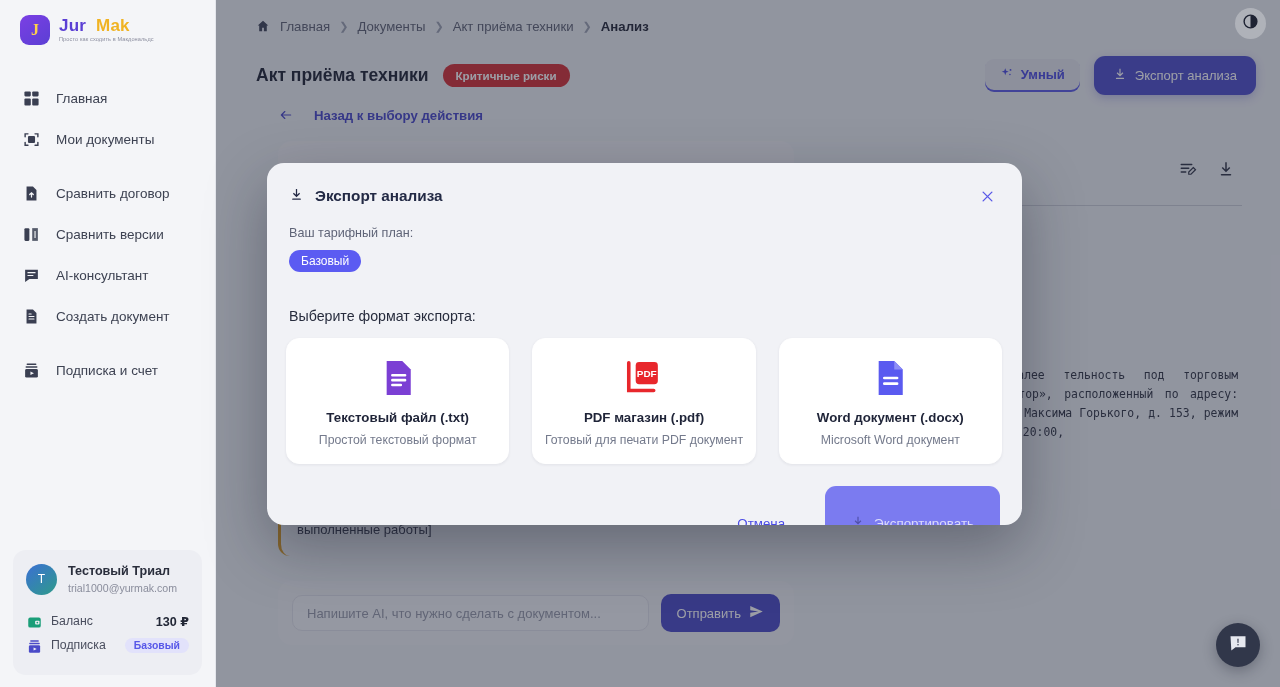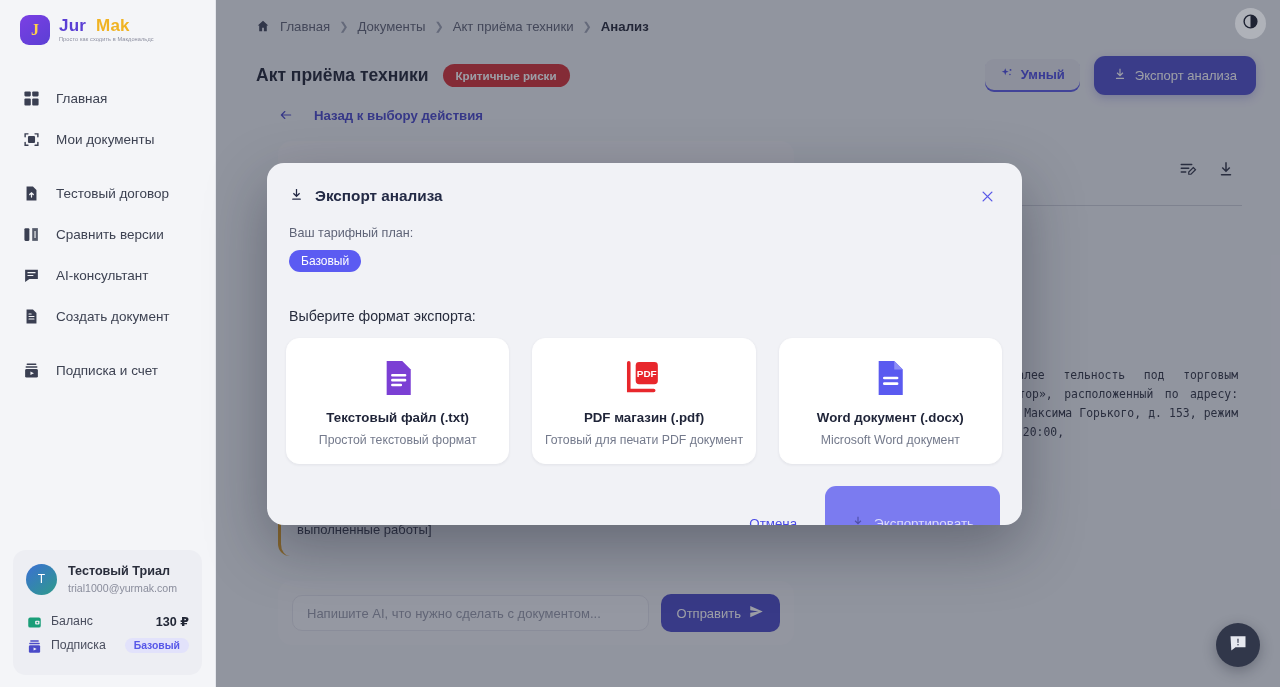--- a/index.html
+++ b/index.html
@@ -278,21 +278,21 @@
     height: 126px;
     display: flex; flex-direction: column; align-items: center; justify-content: center;
     cursor: pointer;
     box-shadow: 0 1px 3px rgba(30,35,60,.07);
     border: 1px solid #fff;
   }
   .fmt-card .fico { height: 44px; display:flex; align-items:center; justify-content:center; }
   .fmt-name { font-size: 13.3px; font-weight: 700; color: #1f2438; margin-top: 10px; }
   .fmt-d { font-size: 12.3px; color: #747a8c; margin-top: 8px; }
   .modal-foot {
-    display: flex; align-items: center; justify-content: flex-end; gap: 24px;
+    display: flex; align-items: center; justify-content: flex-end; gap: 36px;
     padding: 22px 22px 0 22px;
   }
   .cancel-btn {
     background: transparent; border: none; cursor: pointer;
     color: #4a4ae6; font-size: 13.3px; font-family: inherit; padding: 8px 4px;
   }
   .do-export-btn {
     display: flex; align-items: center; gap: 9px;
     background: #7b7bf0; color: rgba(255,255,255,.72);
     border: none; border-radius: 11px;
@@ -355,21 +355,21 @@
         <span>Мои документы</span>
       </div>
       <div class="nav-gap"></div>
       <div class="nav-item">
         <span class="ico">
           <svg width="17" height="17" viewBox="0 0 24 24" fill="#3a3f52">
               <path d="M5 2h9l5 5v15H5z"></path>
               <path d="M12 17v-6M9.5 13.5L12 11l2.5 2.5" stroke="#f4f5f8" stroke-width="1.8" fill="none" stroke-linecap="round"></path>
             </svg>
         </span>
-        <span>Тестовый договор</span>
+        <span>Сравнить договор</span>
       </div>
       <div class="nav-item">
         <span class="ico">
           <svg width="17" height="17" viewBox="0 0 24 24" fill="#3a3f52">
               <rect x="2" y="3" width="7" height="18" rx="1.5"></rect>
               <path d="M13 3h8v18h-8z" opacity=".85"></path>
               <path d="M17 7v10" stroke="#f4f5f8" stroke-width="1.6"></path>
             </svg>
         </span>
         <span>Сравнить версии</span>

